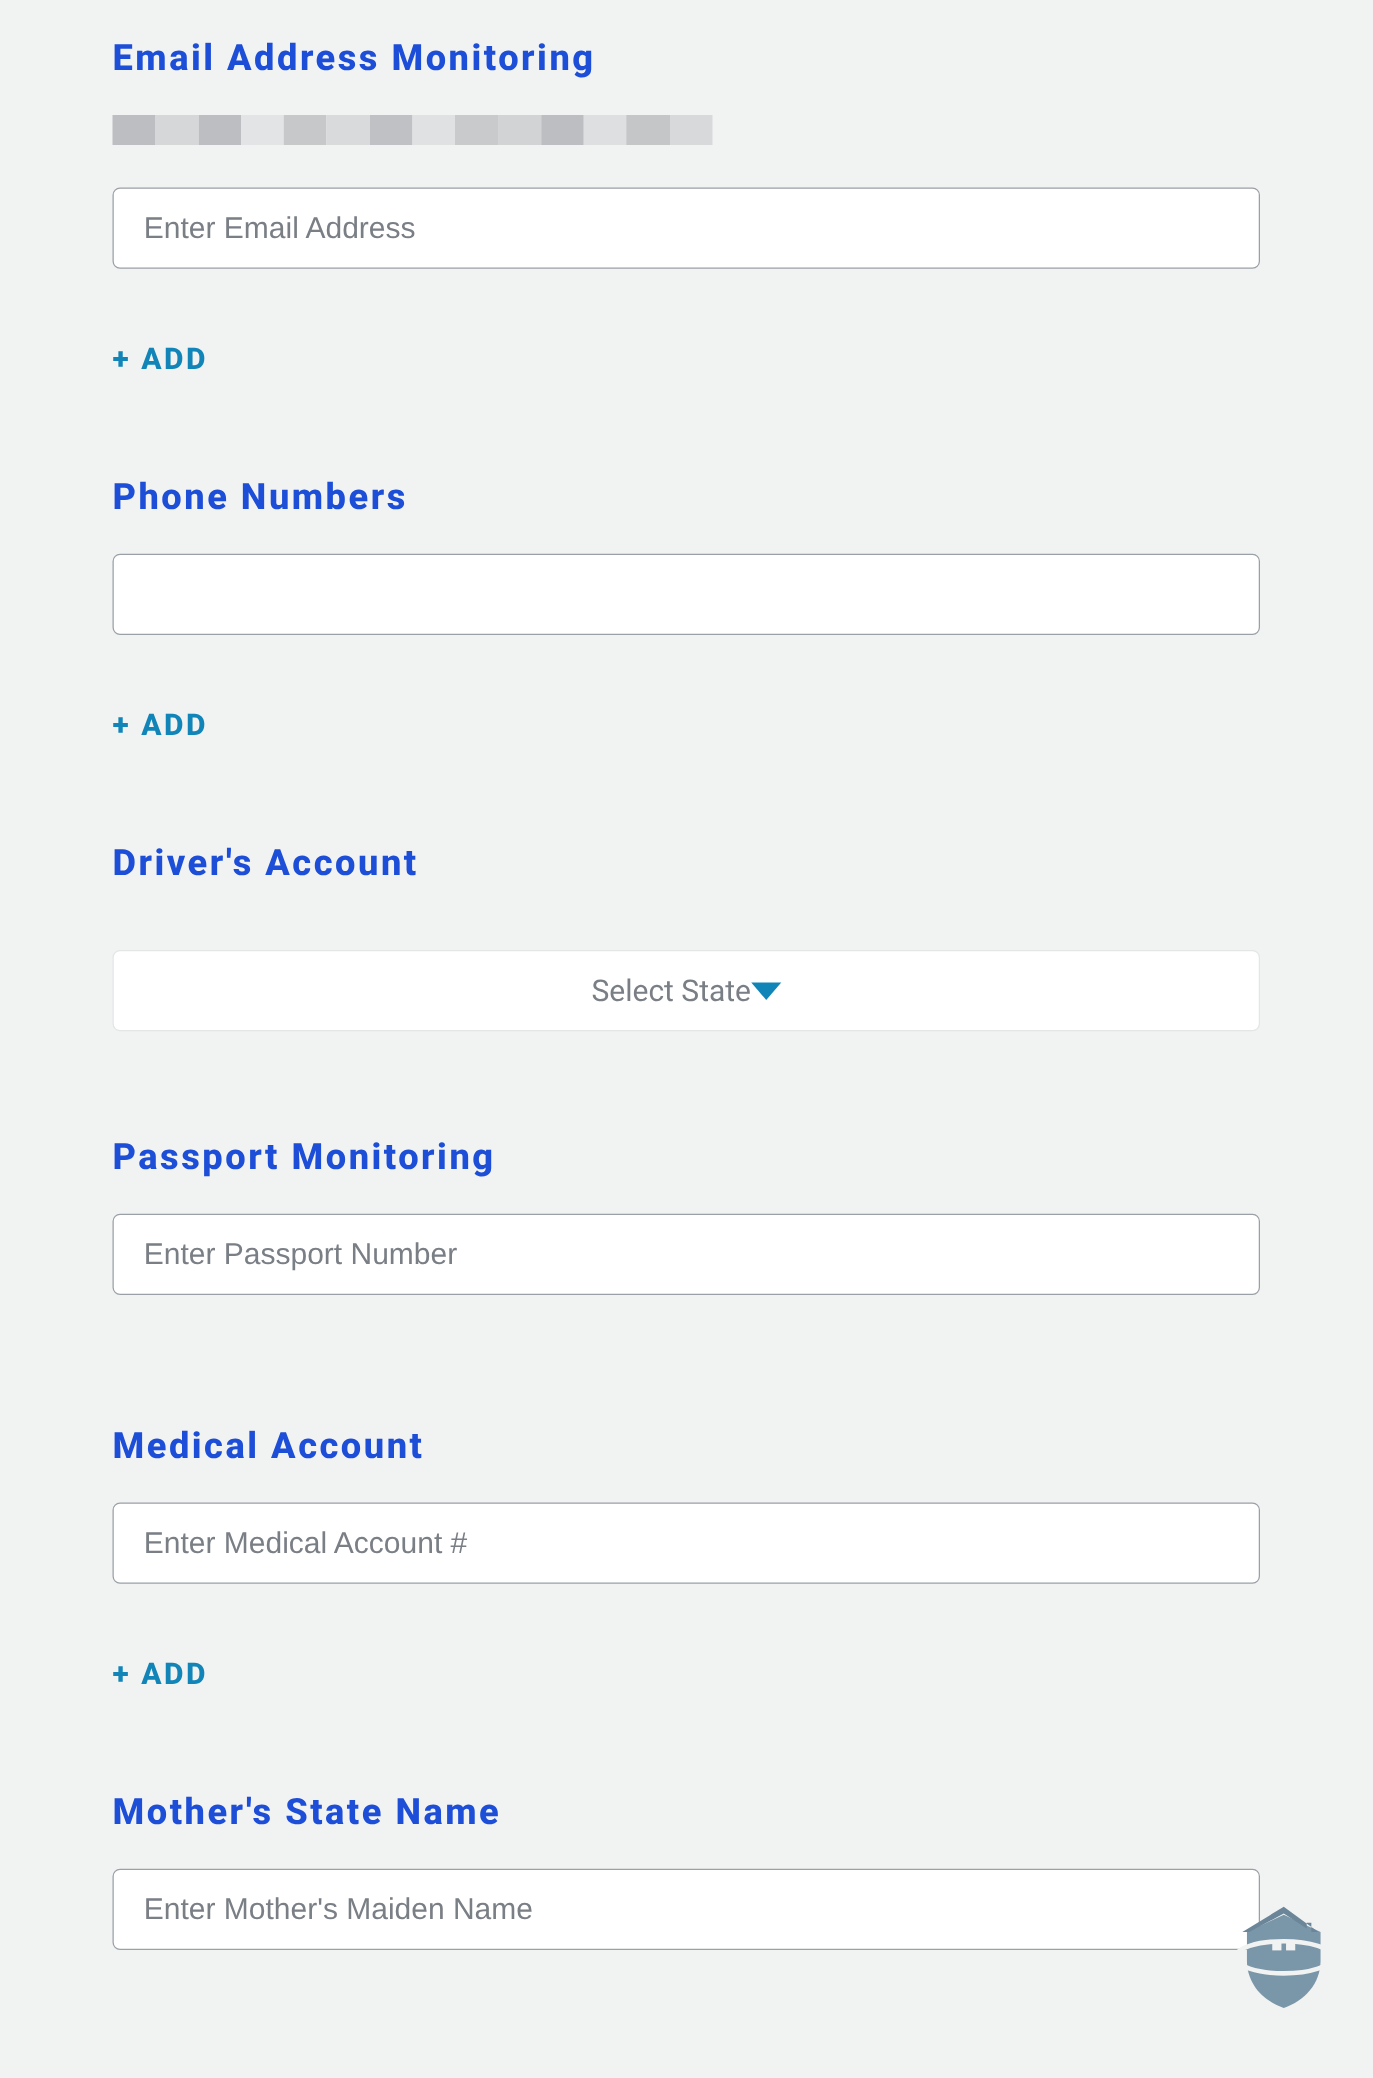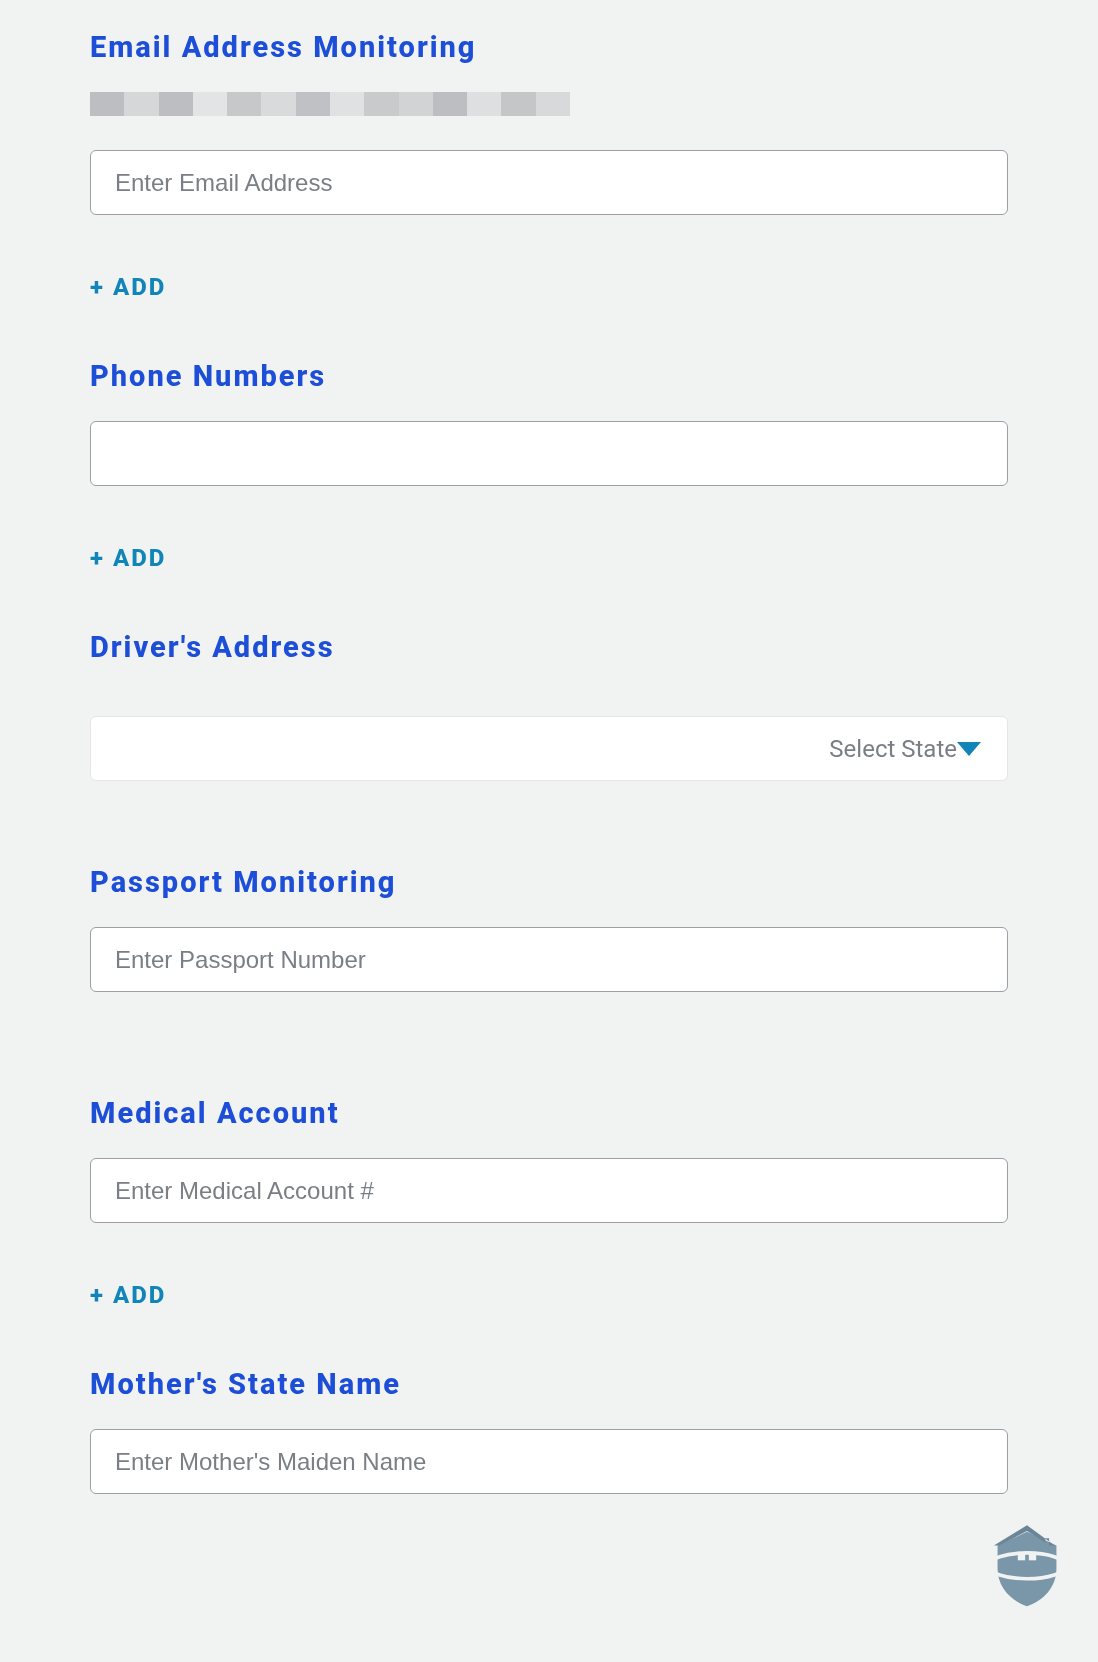--- a/index.html
+++ b/index.html
@@ -53,36 +53,36 @@
       display: inline-block;
       color: #1285b8;
       font-size: 24px;
       font-weight: 800;
       letter-spacing: 2px;
       cursor: pointer;
       margin-top: 58px;
       text-transform: uppercase;
     }
     .section {
-      margin-top: 58px;
+      margin-top: 80px;
     }
     .section-first {
       margin-top: 0;
     }
     .select-wrapper {
       margin-top: 52px;
       width: 100%;
       height: 65px;
       border: 1px solid #e3e5e7;
       border-radius: 6px;
       background: #ffffff;
       padding: 16px 26px;
       display: flex;
       align-items: center;
-      justify-content: flex-end;
+      justify-content: center;
       cursor: pointer;
     }
     .select-placeholder {
       color: #7a7f86;
       font-size: 24px;
     }
     .caret-down {
       width: 0;
       height: 0;
       border-left: 12px solid transparent;
@@ -124,21 +124,21 @@
     <div class="add-button">+ ADD</div>
   </div>
 
   <div class="section">
     <h2 class="section-heading">Phone Numbers</h2>
     <input type="text" class="text-input" placeholder="" style="">
     <div class="add-button">+ ADD</div>
   </div>
 
   <div class="section">
-    <h2 class="section-heading">Driver's Address</h2>
+    <h2 class="section-heading">Driver's Account</h2>
     <div class="select-wrapper">
       <span class="select-placeholder">Select State</span>
       <span class="caret-down"></span>
     </div>
   </div>
 
   <div class="section" style="margin-top:84px">
     <h2 class="section-heading">Passport Monitoring</h2>
     <input type="text" class="text-input" placeholder="Enter Passport Number" style="">
   </div>

